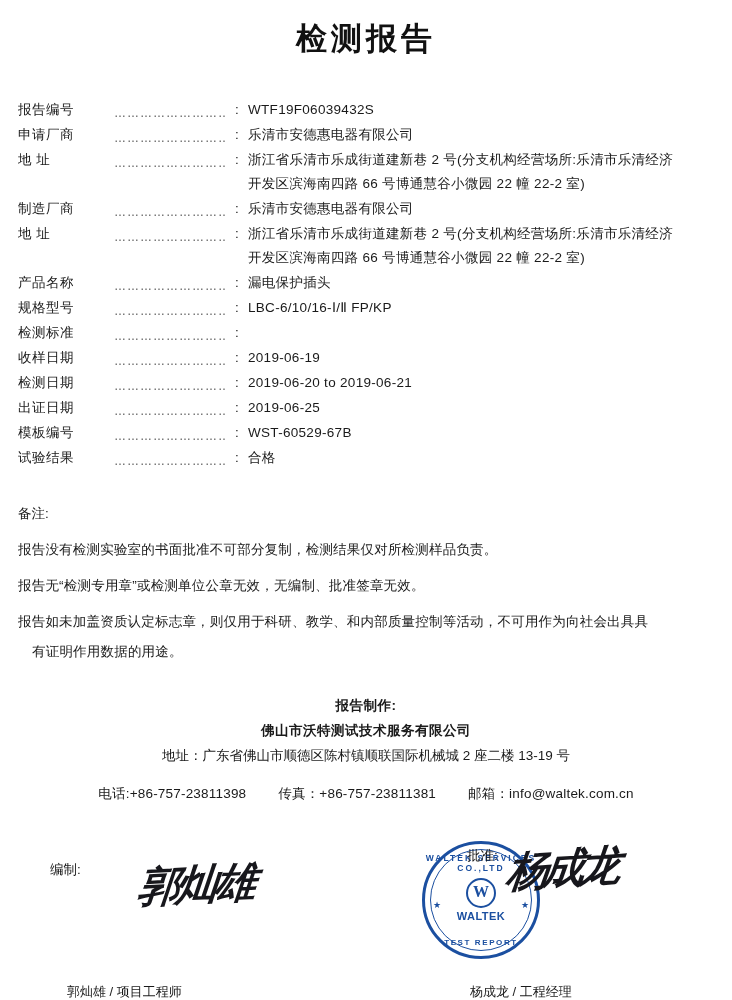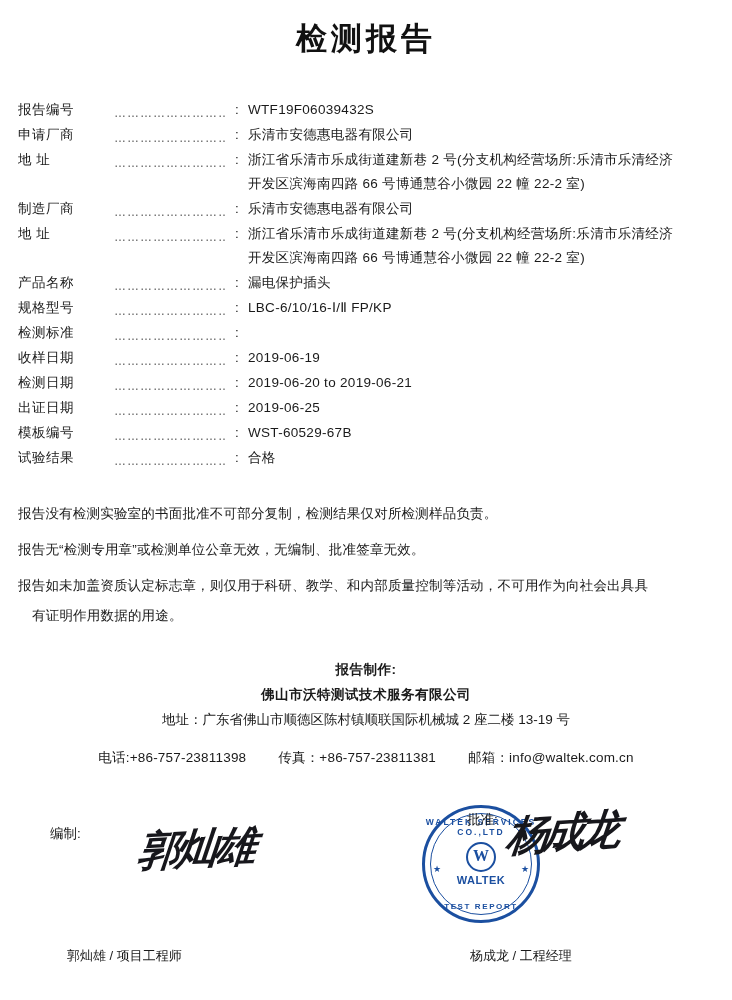--- a/index.html
+++ b/index.html
@@ -328,20 +328,21 @@
     <div class="field-row">
       <div class="field-label">试验结果</div>
       <div class="field-dots">…………………………………………………………</div>
       <div class="field-colon">:</div>
       <div class="field-value">合格</div>
     </div>
 
   </div>
 
   <div class="remark-block">
+    <div class="remark-title">备注:</div>
     <p class="remark-p">报告没有检测实验室的书面批准不可部分复制，检测结果仅对所检测样品负责。</p>
     <p class="remark-p">报告无“检测专用章”或检测单位公章无效，无编制、批准签章无效。</p>
     <p class="remark-p">
       <span>报告如未加盖资质认定标志章，则仅用于科研、教学、和内部质量控制等活动，不可用作为向社会出具具</span>
       <span class="indent">有证明作用数据的用途。</span>
     </p>
   </div>
 
   <div class="footer-block">
     <div class="f-bold">报告制作:</div>

